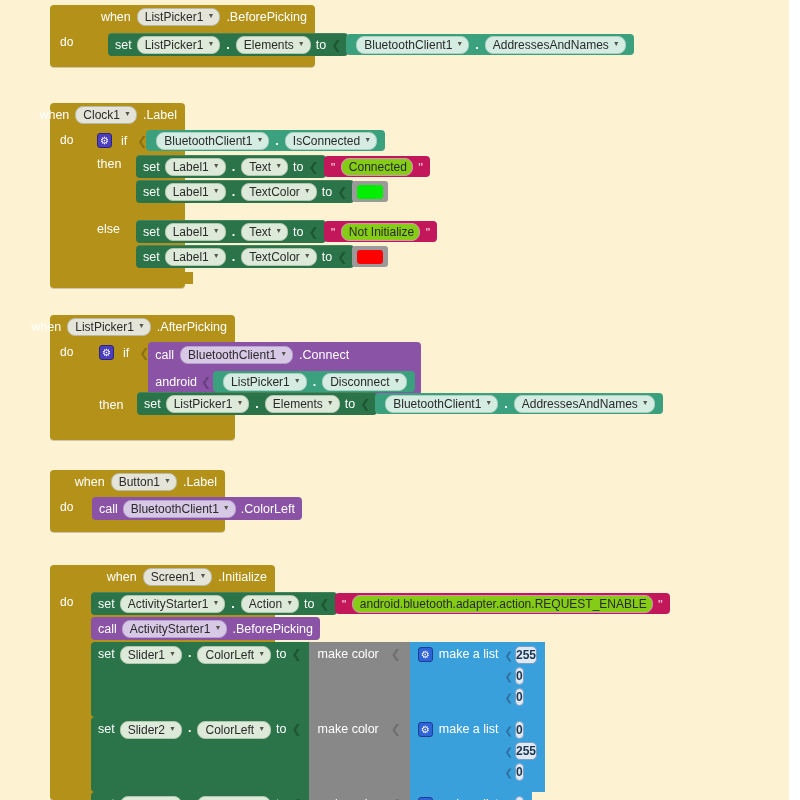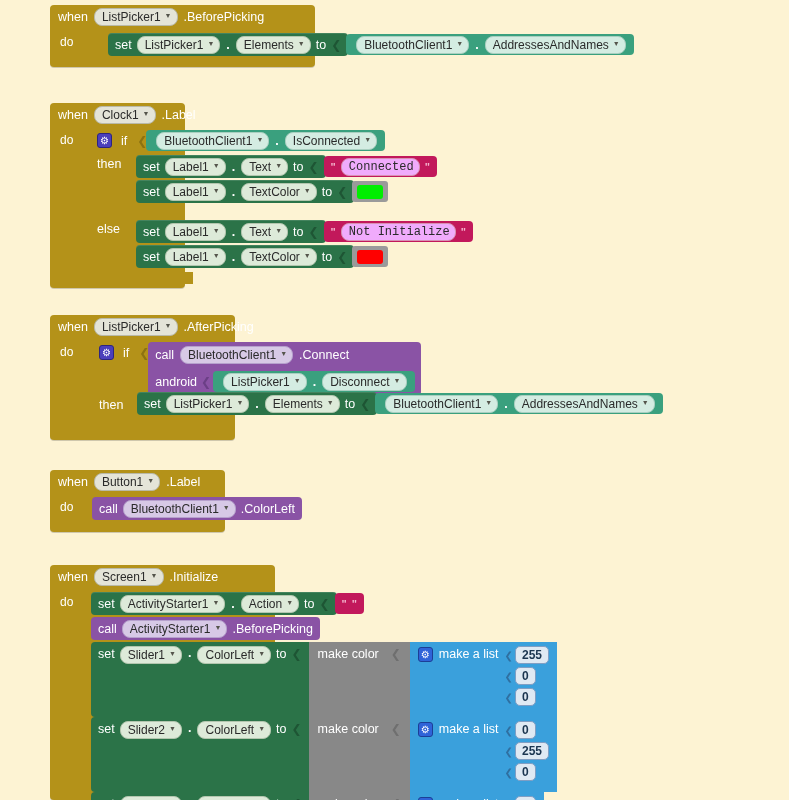--- a/index.html
+++ b/index.html
@@ -20,39 +20,39 @@
 
   
   .blk { position:absolute; }
 
   
   .event {
     background:#b49219;
     border-radius:4px;
     box-shadow:0 1px 0 rgba(0,0,0,.18);
   }
-  .event-head { display:flex; align-items:center; height:24px; padding:0 8px 0 8px; gap:6px; }
+  .event-head { display:flex; align-items:center; height:24px; padding:0 8px 0 8px; gap:6px;justify-content:flex-end; }
   .event-body { display:flex; padding:0 0 0 10px; gap:6px; }
   .do-label { color:#fff; font-size:12px; padding:4px 4px 0 0; line-height:18px; }
 
   .kw { color:#ffffff; font-size:12.5px; white-space:nowrap; }
 
   
   .fld {
     display:inline-flex; align-items:center; gap:4px;
     background:#e4e4d8; color:#2a2a2a;
     border:1px solid #b9b9a8; border-radius:8px;
     padding:1px 5px 1px 7px; font-size:12px; line-height:14px;
     white-space:nowrap;
   }
   .fld.light { background:#ddead9; border-color:#b2c6ae; }
   .fld.teal  { background:#d4ece2; border-color:#a9cfc0; }
   .fld.purp  { background:#d7c9e6; border-color:#b6a0cd; }
-  .fld.pinkf { background:#f0abfc; border-color:#d792b3;font-family:Liberation Mono, monospace; }
-  .fld.numf  { background:#dfe9f3; border-color:#7f9ec4; color:#1b3550; border-radius:5px; padding:1px 6px; font-weight:bold; }
+  .fld.pinkf { background:#84cc16; border-color:#d792b3; }
+  .fld.numf  { background:#dfe9f3; border-color:#7f9ec4; color:#1b3550; border-radius:5px; padding:1px 0; font-weight:bold; }
   .caret { font-size:7px; color:#55554c; transform:translateY(-1px); }
 
   
   .setrow {
     display:flex; align-items:center; gap:5px;
     background:#2b7348; color:#fff;
     border-radius:4px; padding:3px 7px;
     height:23px; font-size:12.5px; white-space:nowrap;
     box-shadow:inset 0 1px 0 rgba(255,255,255,.12);
   }
@@ -407,20 +407,21 @@
       <span class="dot">.</span>
       <span class="fld light">
         <span>Action</span>
         <span class="caret">▼</span>
       </span>
       <span>to</span>
       <span class="socket-d">❮</span>
     </div>
     <div class="textblk" style="margin-left:-2px;">
       <span class="quote">"</span>
+      <span class="fld pinkf">android.bluetooth.adapter.action.REQUEST_ENABLE</span>
       <span class="quote">"</span>
     </div>
   </div>
 
   <div class="blk callrow" style="left:91px; top:617px;">
     <span>call</span>
     <span class="fld purp">
       <span>ActivityStarter1</span>
       <span class="caret">▼</span>
     </span>

